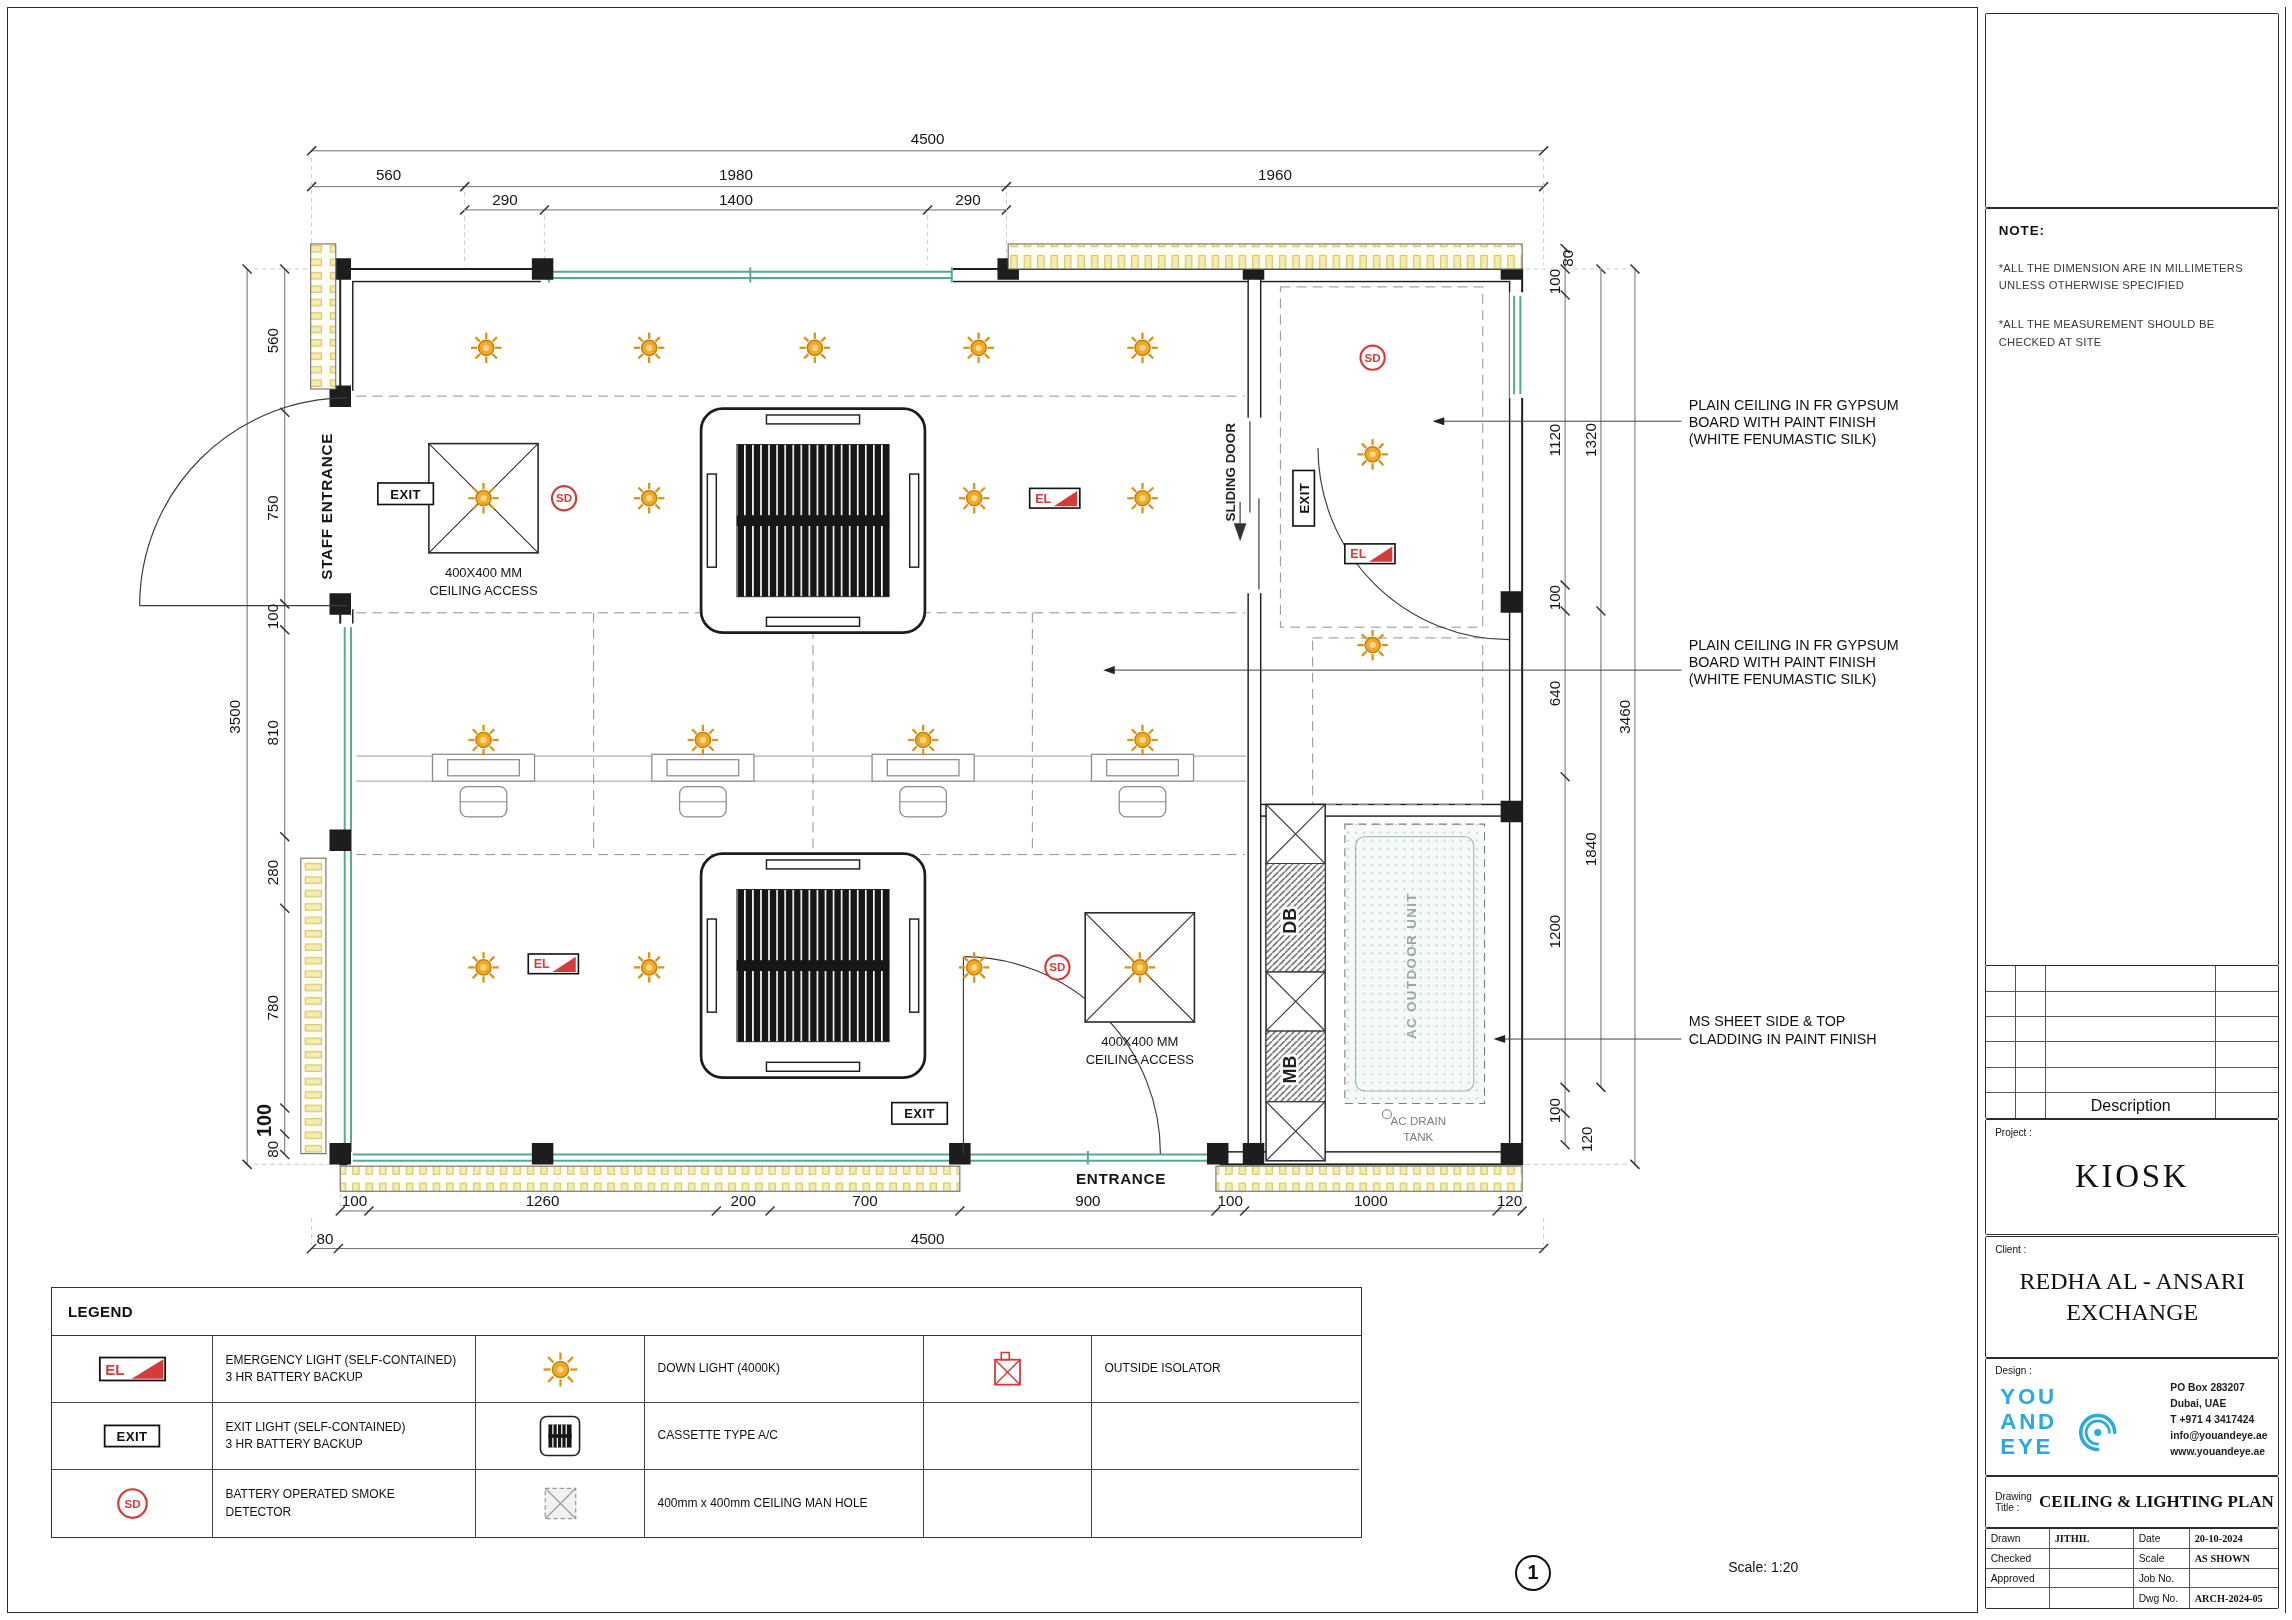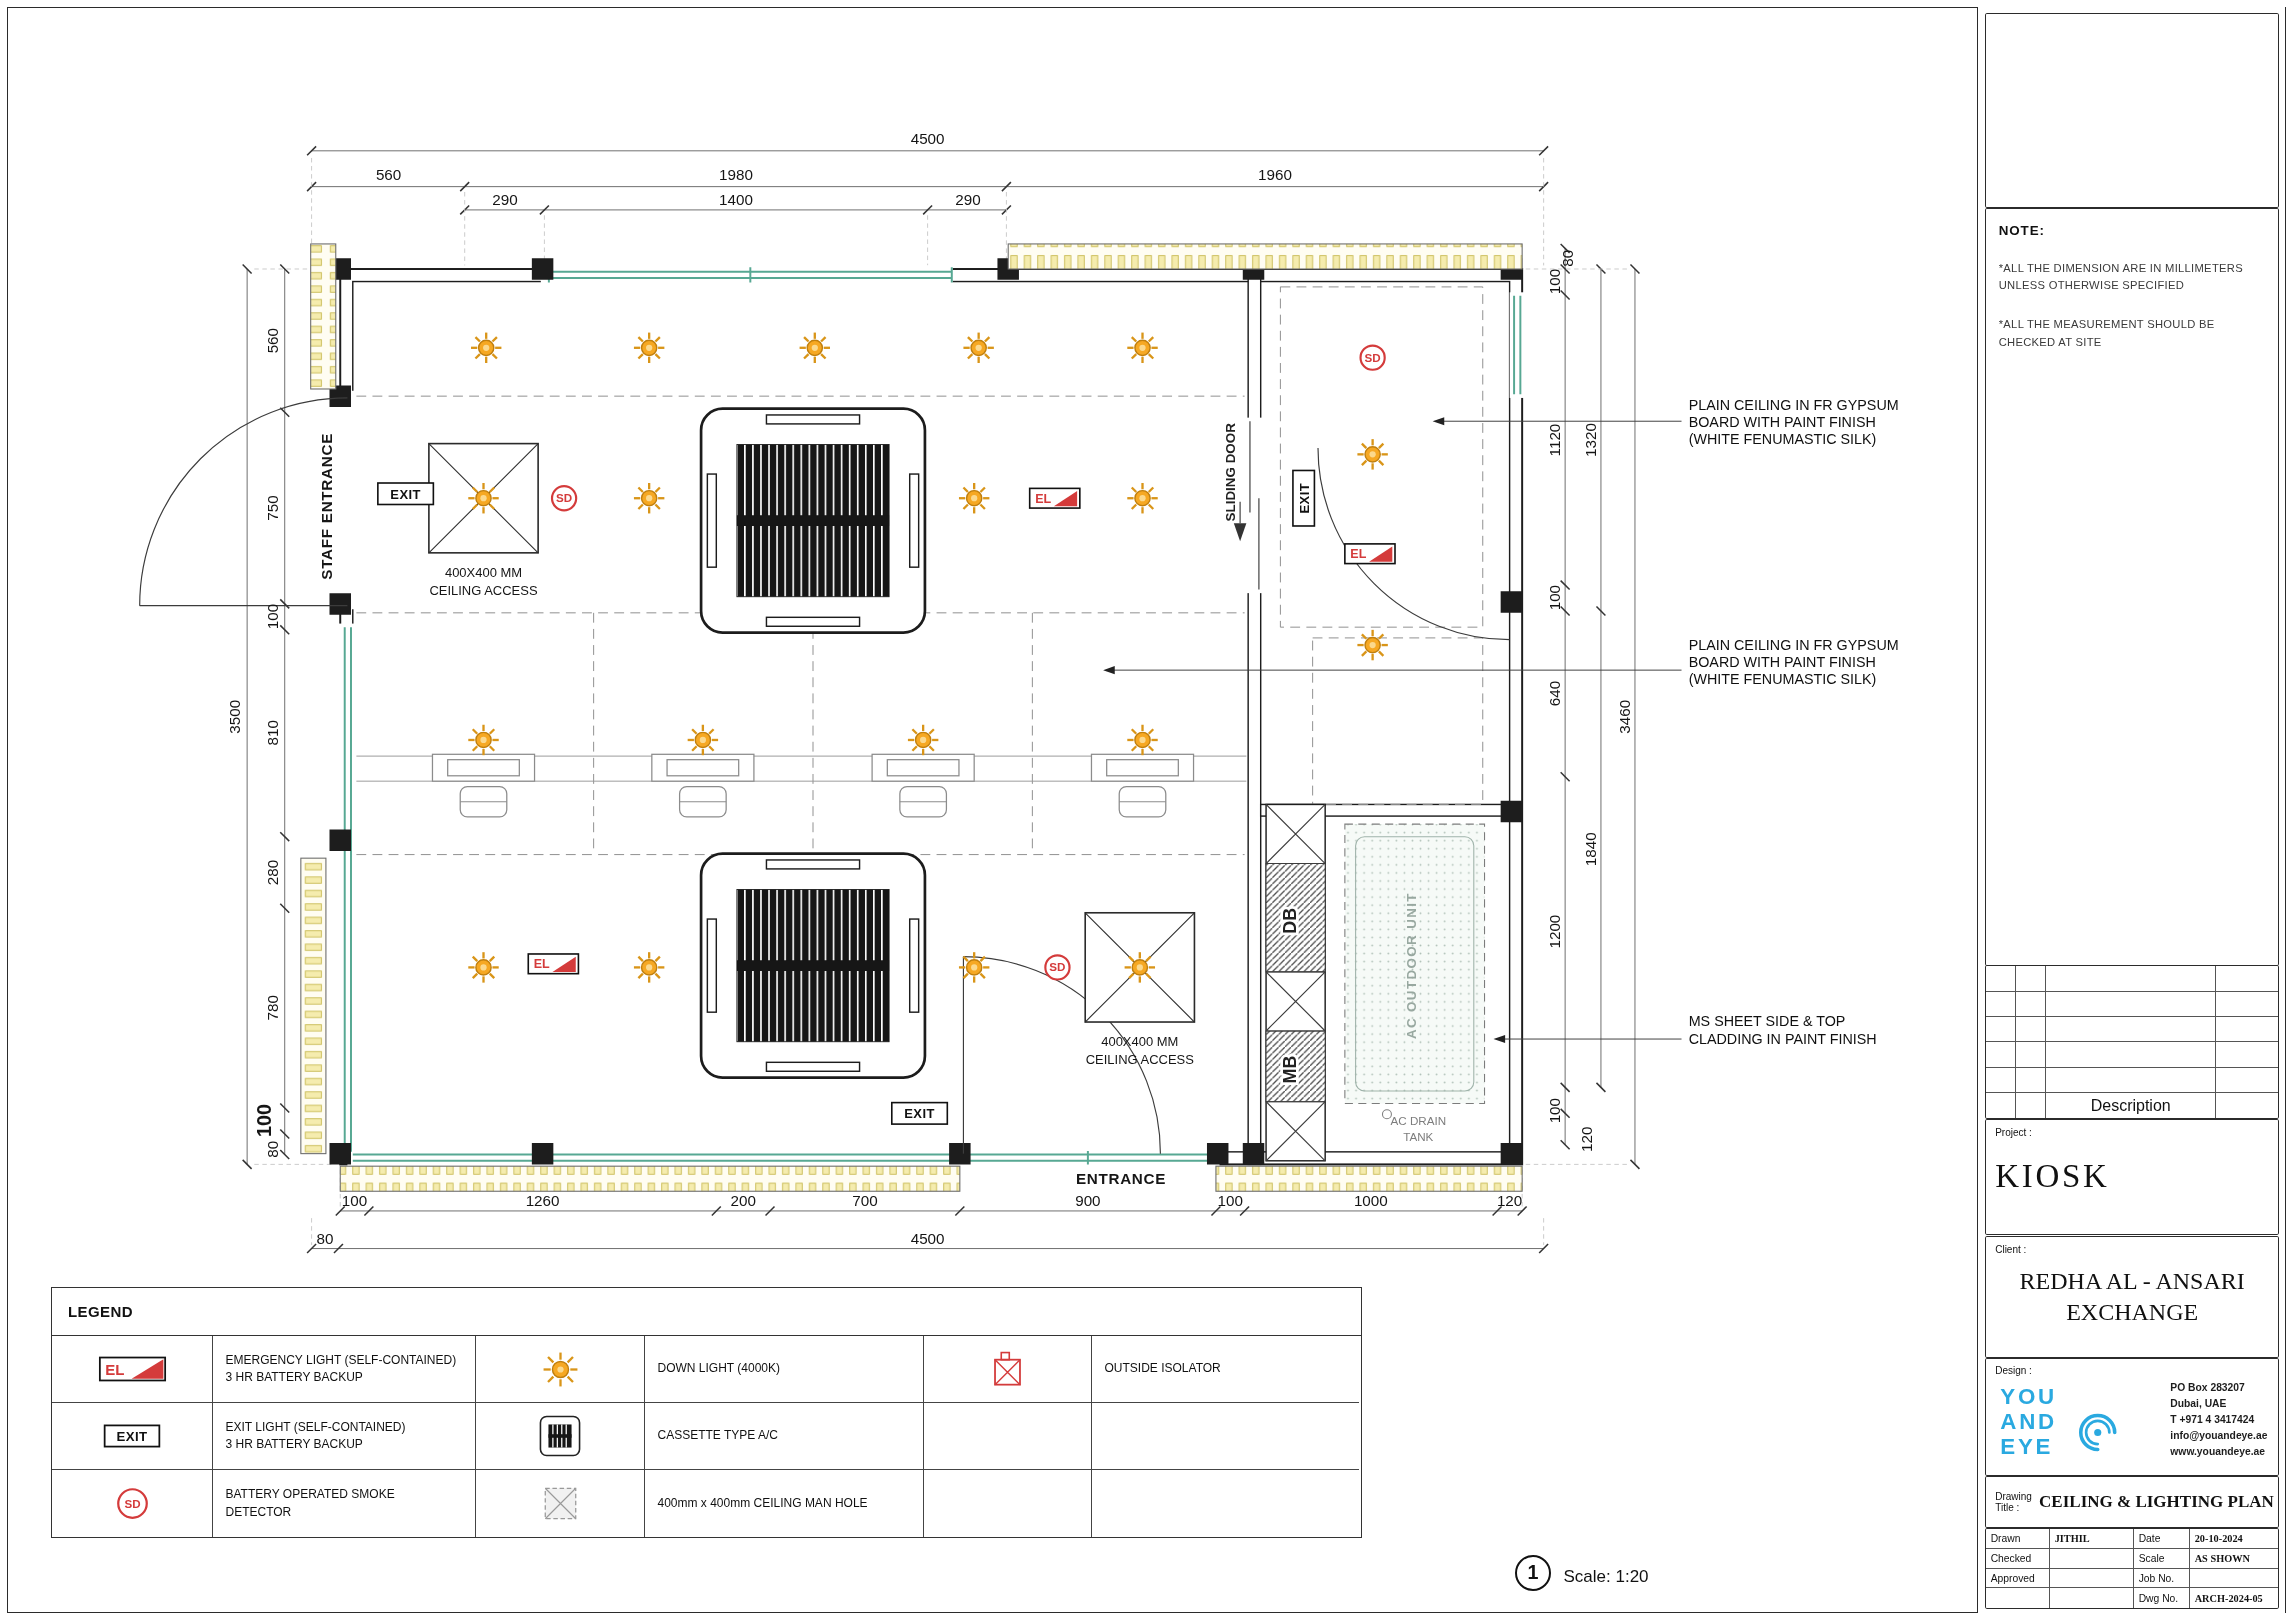--- a/index.html
+++ b/index.html
@@ -51,21 +51,21 @@
   .lcell{border-right:0.9px solid #444;border-bottom:0.9px solid #444;display:flex;align-items:center;justify-content:center}
   .lcell.ltext{justify-content:flex-start;padding:0 12.5px;font-size:12px;line-height:1.45;display:flex;flex-direction:column;align-items:flex-start;justify-content:center}
   .legend-grid .lcell:nth-child(6n){border-right:none}
   .legend-grid .lcell:nth-child(n+13){border-bottom:none}
 
   
   .sheet-title{position:absolute;left:1515px;top:1553px;width:448px;display:flex;align-items:flex-start;gap:12.5px}
   .sheet-num{width:36px;height:36px;border:2.2px solid #111;border-radius:50%;display:flex;align-items:center;justify-content:center;font-size:19.7px;font-weight:bold;margin-top:1.8px;box-sizing:border-box}
   .sheet-main{flex:1}
   .sheet-main .t{font-size:27px;font-weight:bold;letter-spacing:0.4px;border-bottom:3.1px solid #111;padding-bottom:4.5px;white-space:nowrap}
-  .sheet-main .s{font-size:17px;text-align:left;margin-top:14px}
+  .sheet-main .s{font-size:14px;text-align:center;margin-top:6px}
 
   
   .tb{position:absolute;left:1977px;top:7.2px;width:308px;height:1606px;border-left:1.8px solid #2b2b2b;background:#fff;box-sizing:border-box}
   .tb-box{position:absolute;left:7.2px;width:294px;border:1.4px solid #2b2b2b;background:#fff;box-sizing:border-box;border-radius:1.8px}
   #tb-top{top:5.4px;height:195px}
   #tb-note{top:201px;height:758px;padding:14.3px 12.5px}
   .note-head{font-size:13.4px;font-weight:bold;letter-spacing:0.9px}
   .note-item{font-size:11.2px;color:#3a3a3a;margin-top:21.5px;line-height:1.55;width:253px;letter-spacing:0.3px}
   #tb-rev{top:958px;height:154px;display:grid;grid-template-columns:30px 30px 170px 1fr;grid-template-rows:repeat(6,1fr)}
   #tb-rev .rc{border-right:0.9px solid #555;border-bottom:0.9px solid #555;display:flex;align-items:center;justify-content:center;font-size:16px}
@@ -73,21 +73,21 @@
   #tb-rev .rc:nth-child(n+21){border-bottom:none}
   #tb-project{top:1112px;height:116px;padding:7.2px 9px}
   #tb-client{top:1229px;height:122px;padding:7.2px 9px}
   #tb-design{top:1351px;height:118px;padding:5.4px 9px}
   #tb-dwg{top:1469px;height:52px;padding:7.2px 9px;display:flex;align-items:center;gap:7.2px}
   #tb-info{top:1521px;height:81px;display:grid;grid-template-columns:64px 84px 56px 1fr;grid-template-rows:repeat(4,1fr)}
   #tb-info .ic{border-right:0.9px solid #555;border-bottom:0.9px solid #555;display:flex;align-items:center;padding-left:4.5px;font-size:10.3px;overflow:hidden}
   #tb-info .ic:nth-child(4n){border-right:none}
   #tb-info .ic:nth-child(n+13){border-bottom:none}
   .tb-label{font-size:10px;color:#111}
-  .project-name{font-family:"Liberation Serif",serif;font-size:33px;text-align:left;letter-spacing:2.7px;margin-top:19.7px}
+  .project-name{font-family:"Liberation Serif",serif;font-size:33px;text-align:center;letter-spacing:2.7px;margin-top:19.7px}
   .client-name{font-family:"Liberation Serif",serif;font-size:24px;text-align:center;line-height:1.3;margin-top:10.7px}
   .dwg-title{font-family:"Liberation Serif",serif;font-size:17px;font-weight:bold;white-space:nowrap}
   .info-val{font-family:"Liberation Serif",serif;font-weight:bold;font-size:11.2px}
   .design-row{display:flex;align-items:center;margin-top:1.8px}
   .contact{font-size:10.3px;line-height:1.55;color:#1d1d1d;font-weight:bold;margin-left:auto;padding-right:1.8px;text-align:left}
   .logo-t{font-weight:bold;font-size:25px;fill:#2aa9e0;letter-spacing:3px}
 </style>
 </head>
 <body>
 

